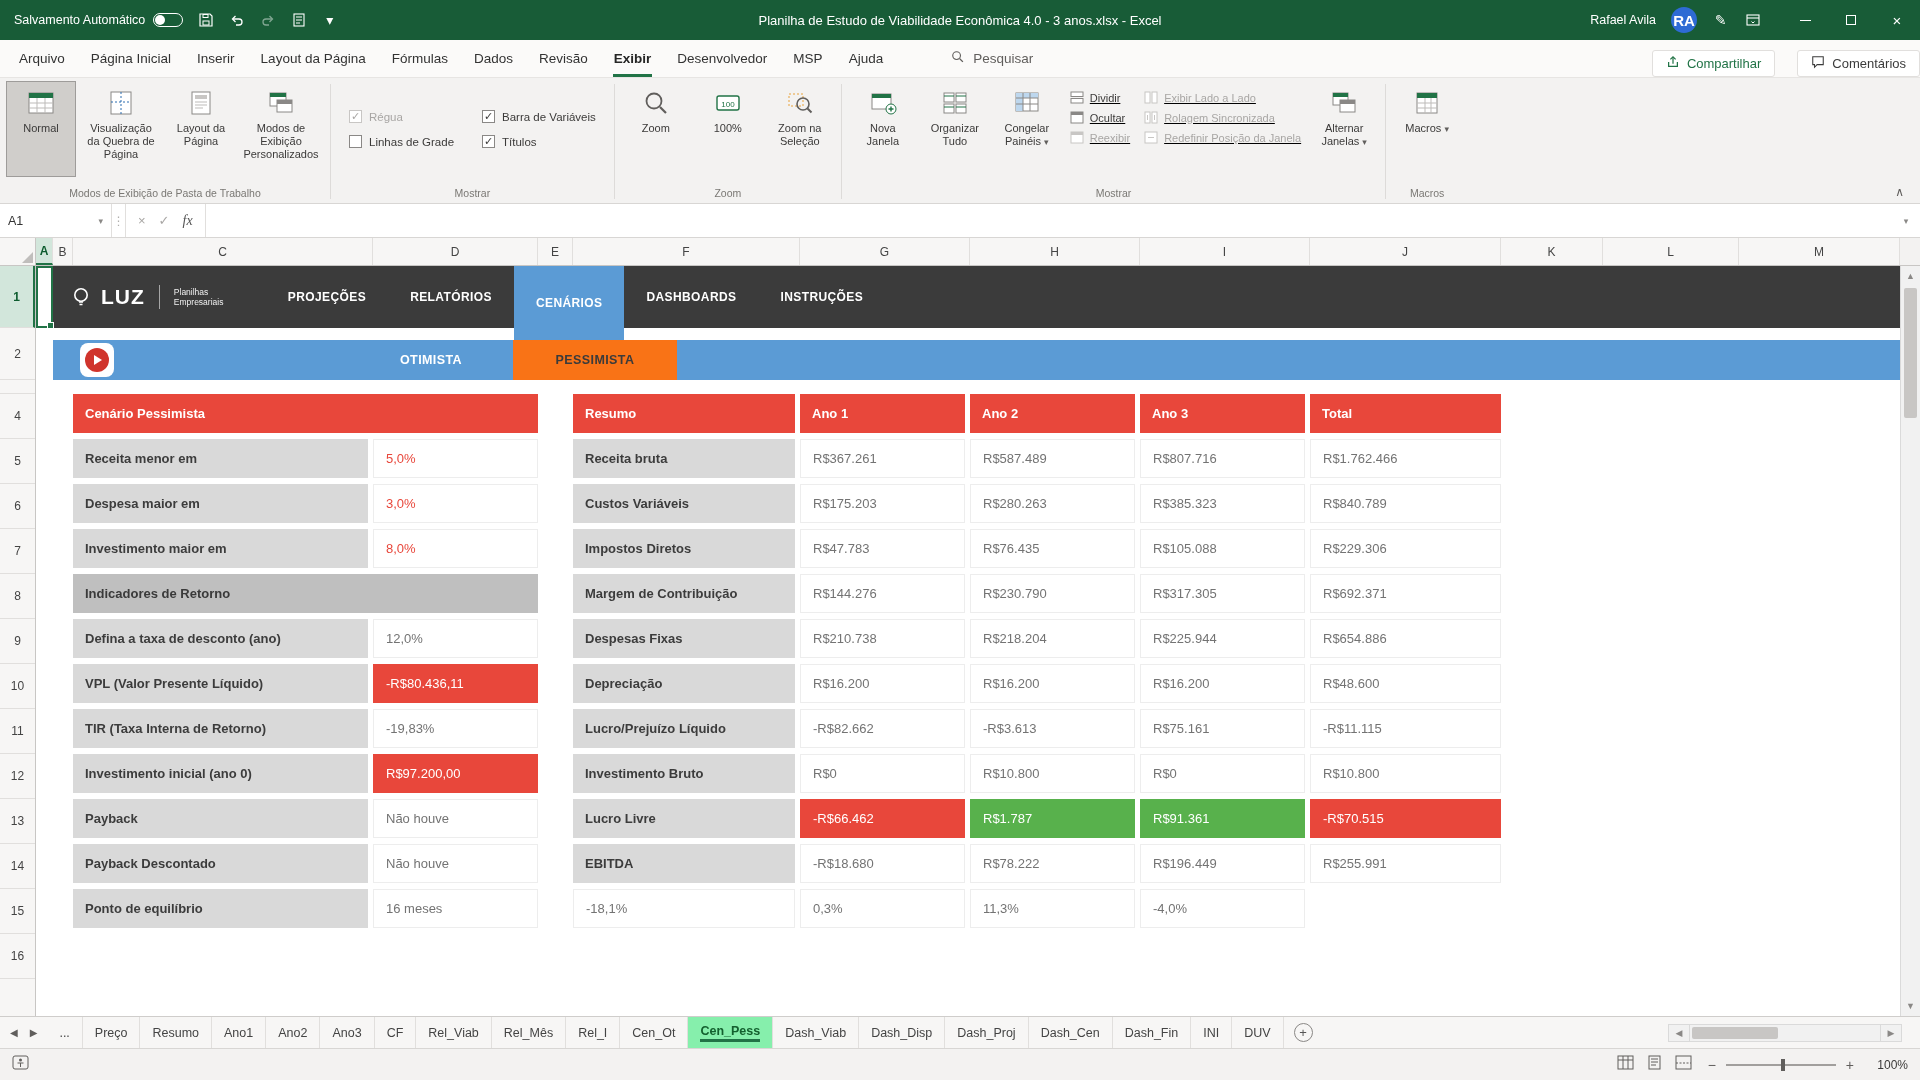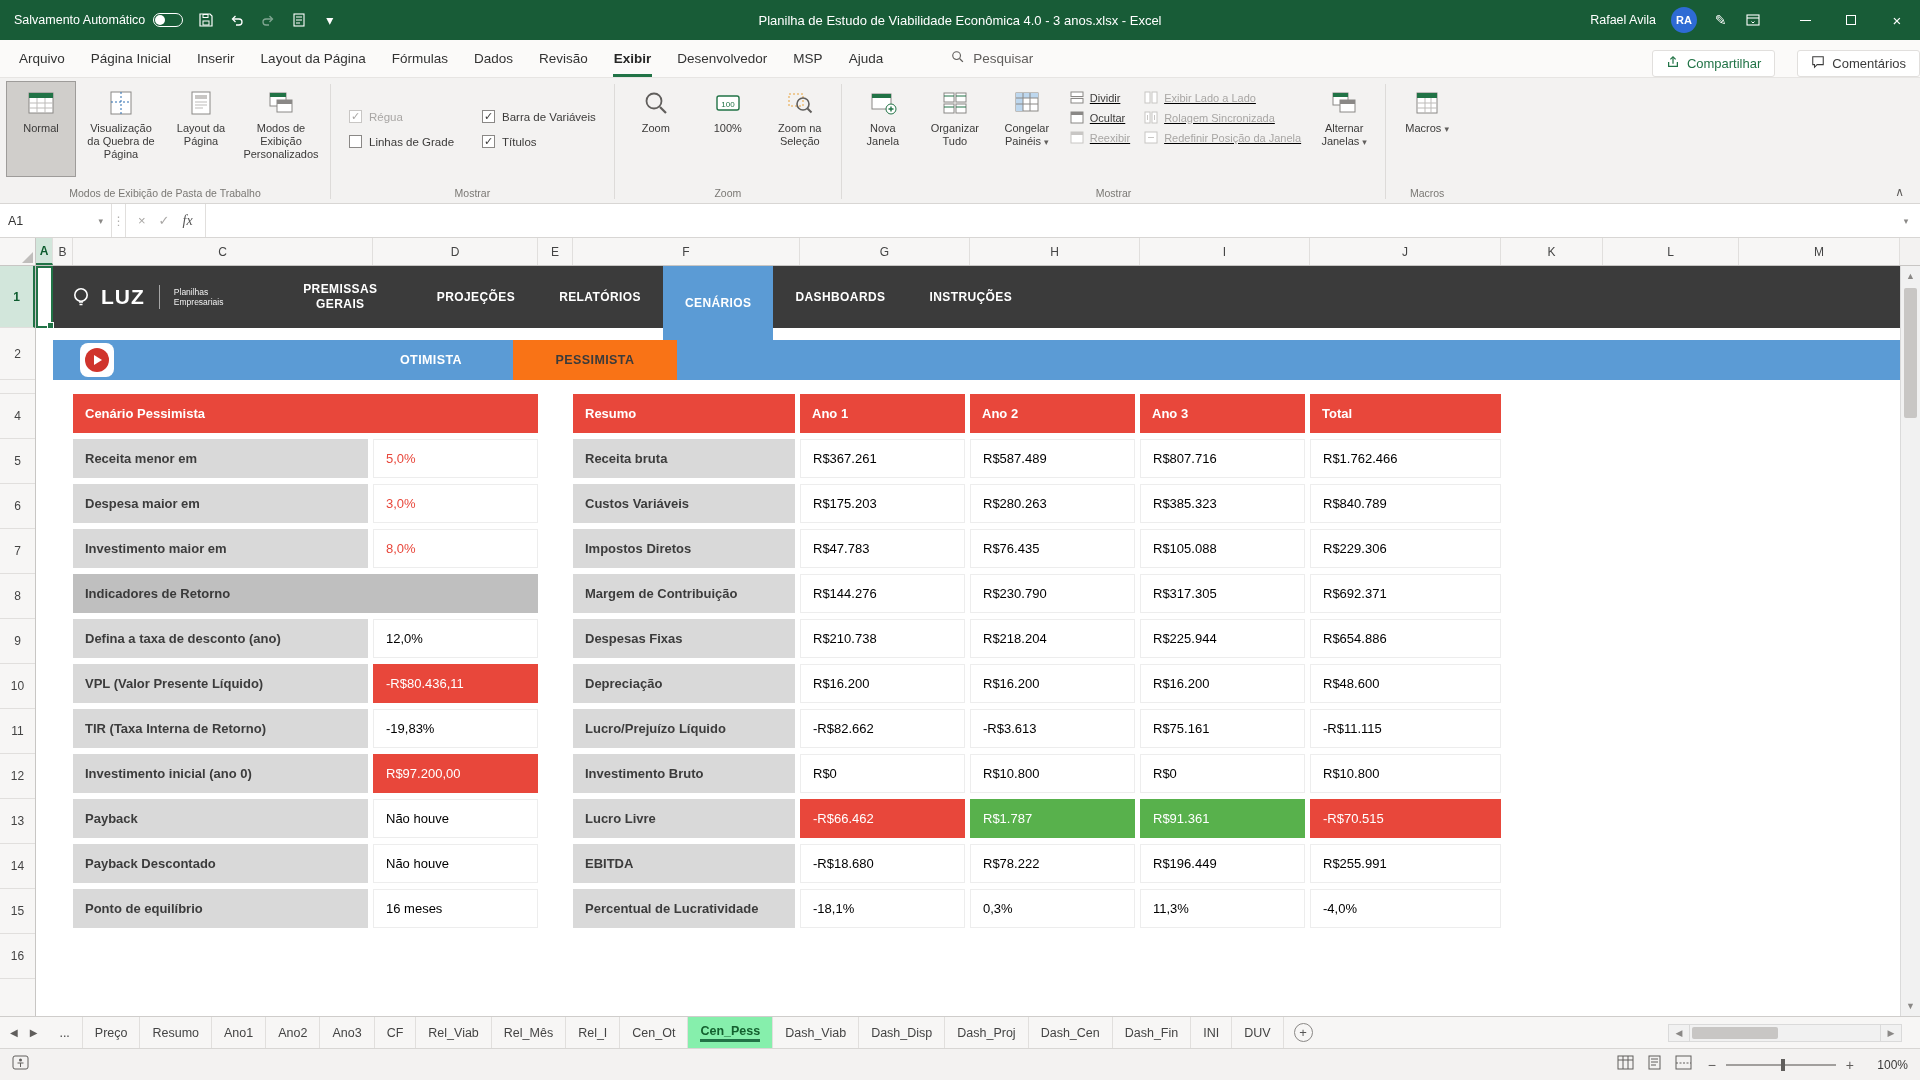--- a/index.html
+++ b/index.html
@@ -10,21 +10,21 @@
   .qa { display:flex; align-items:center; gap:14px; padding-left:14px; }
   .autosave { display:flex; align-items:center; gap:8px; font-size:12.5px; white-space:nowrap; }
   .toggle { width:30px; height:14px; border:1px solid #fff; border-radius:8px; position:relative; }
   .toggle::after { content:""; position:absolute; left:1px; top:1px; width:10px; height:10px; border-radius:50%; background:#fff; }
   .tico { width:17px; height:17px; color:#fff; display:flex; align-items:center; justify-content:center; font-size:14px; }
   .tico.dim { opacity:.45; }
   .tico svg { width:16px; height:16px; }
   .title-center { position:absolute; left:50%; transform:translateX(-50%); font-size:13px; white-space:nowrap; }
   .tb-right { margin-left:auto; display:flex; align-items:center; gap:15px; }
   .user-name { font-size:12.5px; }
-  .avatar { width:26px; height:26px; border-radius:50%; background:#2E6BD4; display:flex; align-items:center; justify-content:center; font-size:11px; font-weight:bold; }
+  .avatar { width:26px; height:26px; border-radius:50%; background:#2E6BD4; display:flex; align-items:center; justify-content:center; font-size:15px; font-weight:bold; }
   .wctl { display:flex; margin-left:6px; }
   .wbtn { width:46px; height:40px; display:flex; align-items:center; justify-content:center; font-size:15px; }
   .maxbox { width:10px; height:10px; border:1px solid #fff; }
   .minline { width:11px; height:1px; background:#fff; }
 
   
   .menubar { height:38px; background:#FBFAF9; display:flex; align-items:stretch; border-bottom:1px solid #E7E5E3; }
   #menu-items { display:flex; align-items:stretch; padding-left:6px; }
   .menu-item { padding:8px 13px; font-size:13.5px; color:#333; display:flex; align-items:center; position:relative; white-space:nowrap; }
   .menu-item.active { font-weight:bold; color:#262626; }
@@ -108,21 +108,21 @@
   .scn-tab.active { background:#f97316; color:#3B3B3B; }
 
   
   #left-table { position:absolute; left:37px; top:128px; width:465px; display:grid; grid-template-columns:295px 165px; column-gap:5px; row-gap:6px; grid-auto-rows:39px; }
   #right-table { position:absolute; left:537px; top:128px; width:928px; display:grid; grid-template-columns:222px 165px 165px 165px 191px; column-gap:5px; row-gap:6px; grid-auto-rows:39px; }
   .cell { display:flex; align-items:center; padding:0 12px; font-size:13px; overflow:hidden; white-space:nowrap; }
   .span2 { grid-column:1 / span 2; }
   .hdr-red { background:#E8473B; color:#fff; font-weight:bold; }
   .lbl { background:#D9D9D9; color:#3C3C3C; font-weight:bold; }
   .section { background:#BFBFBF; color:#3A3A3A; font-weight:bold; }
-  .val { background:#fff; border:1px solid #EDEDED; color:#000000; }
+  .val { background:#fff; border:1px solid #EDEDED; color:#737373; }
   .val.red-text { color:#E8473B; }
   .val.red-fill { background:#E8473B; border-color:#E8473B; color:#fff; }
   .val.green-fill { background:#58B14C; border-color:#58B14C; color:#fff; }
 
   
   .vscroll { position:absolute; right:0; top:266px; width:20px; height:750px; background:#F1F1F1; border-left:1px solid #DADADA; z-index:5; }
   .vs-arrow { height:20px; display:flex; align-items:center; justify-content:center; color:#8A8886; font-size:9px; }
   .vs-thumb { position:absolute; left:3px; right:3px; top:22px; height:130px; background:#C8C6C4; border-radius:2px; }
   .vs-down { position:absolute; bottom:0; left:0; right:0; }
 
@@ -554,23 +554,20 @@
       <div class="brand">
         <svg viewBox="0 0 24 24">
             <circle cx="12" cy="10" r="6.2" fill="none" stroke="#fff" stroke-width="1.6"></circle>
             <path d="M10 17h4M10.5 19.5h3" stroke="#fff" stroke-width="1.4" fill="none"></path>
           </svg>
         <span class="brand-name">LUZ</span>
         <span class="brand-div"></span>
         <span class="brand-sub">Planilhas Empresariais</span>
       </div>
       <div id="nav-items">
-          <div class="nav-item">
-            <span class="nav-item-label">PREMISSAS GERAIS</span>
-          </div>
           <div class="nav-item">
             <span class="nav-item-label">PROJEÇÕES</span>
           </div>
           <div class="nav-item">
             <span class="nav-item-label">RELATÓRIOS</span>
           </div>
           <div class="nav-item active">
             <span class="nav-item-label">CENÁRIOS</span>
           </div>
           <div class="nav-item">
@@ -667,21 +664,20 @@
         <div class="cell lbl">Lucro Livre</div>
         <div class="cell val red-fill">-R$66.462</div>
         <div class="cell val green-fill">R$1.787</div>
         <div class="cell val green-fill">R$91.361</div>
         <div class="cell val red-fill">-R$70.515</div>
         <div class="cell lbl">EBITDA</div>
         <div class="cell val ">-R$18.680</div>
         <div class="cell val ">R$78.222</div>
         <div class="cell val ">R$196.449</div>
         <div class="cell val ">R$255.991</div>
-        <div class="cell lbl">Percentual de Lucratividade</div>
         <div class="cell val ">-18,1%</div>
         <div class="cell val ">0,3%</div>
         <div class="cell val ">11,3%</div>
         <div class="cell val ">-4,0%</div>
       </div>
   </div>
 </div>
 
 <div class="vscroll">
   <div class="vs-arrow">▲</div>

